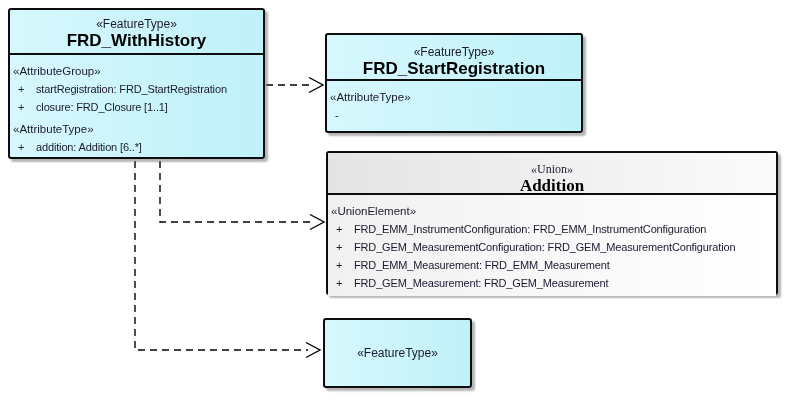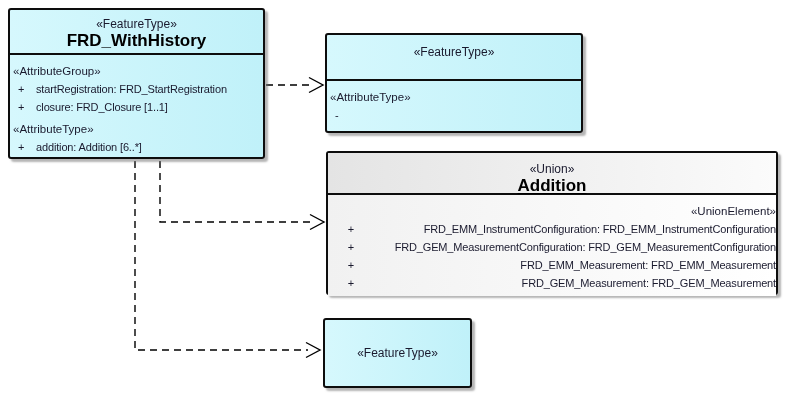--- a/index.html
+++ b/index.html
@@ -9,22 +9,22 @@
   }
   .connectors{position:absolute;left:0;top:0;width:792px;height:400px;pointer-events:none;}
   .uml-box{
     position:absolute;border:2px solid #0d0d0d;border-radius:3px;
     box-shadow:3px 3px 2px rgba(120,120,120,0.55);
     box-sizing:border-box;
   }
   .fill-cyan{background:linear-gradient(90deg,#d6f8fd 0%,#c0f1f9 100%);}
   .hdr{box-sizing:border-box;text-align:center;}
   .hdr.divided{border-bottom:2px solid #0d0d0d;}
-  .hdr-gray{background:linear-gradient(90deg,#e4e4e4 0%,#fbfbfb 100%);}
-  .body-gray{background:linear-gradient(90deg,#f1f1f1 0%,#ffffff 100%);text-align:right;}
+  .hdr-gray{background:linear-gradient(90deg,#e4e4e4 0%,#fbfbfb 100%);font-family:Liberation Serif, serif;}
+  .body-gray{background:linear-gradient(90deg,#f1f1f1 0%,#ffffff 100%);}
   .stereo{font-size:12px;line-height:16px;padding-top:6px;text-align:center;}
   .cname{font-size:17px;line-height:17px;font-weight:bold;color:#000;}
   .cname.underlined{text-decoration:underline;text-underline-offset:2px;}
   .cls-body{padding-top:7px;}
   .sec-head{font-size:11.5px;line-height:18px;padding-left:3px;white-space:nowrap;}
   .sec-gap{margin-top:4px;}
   .member{font-size:11px;line-height:18px;letter-spacing:-0.15px;white-space:nowrap;display:flex;}
   .member .vis{width:18px;padding-left:8px;flex:0 0 auto;}
   .member .mtext{flex:1 1 auto;overflow:hidden;}
   .center-box{display:flex;flex-direction:column;align-items:center;justify-content:center;gap:2px;}
@@ -72,20 +72,21 @@
       <div class="member">
         <span class="vis">+</span>
         <span class="mtext">addition: Addition [6..*]</span>
       </div>
     </div>
   </div>
 
   <div class="uml-box fill-cyan" style="left:325px;top:33px;width:258px;height:100px;">
     <div class="hdr divided" style="height:46px;padding-top:3px;">
       <div class="stereo">«FeatureType»</div>
+      <div class="cname">FRD_StartRegistration</div>
     </div>
     <div class="cls-body">
       <div class="sec-head">«AttributeType»</div>
       <div class="member">
         <span class="vis">-</span>
       </div>
     </div>
   </div>
 
   <div class="uml-box" style="left:326px;top:151px;width:452px;height:144px;">

